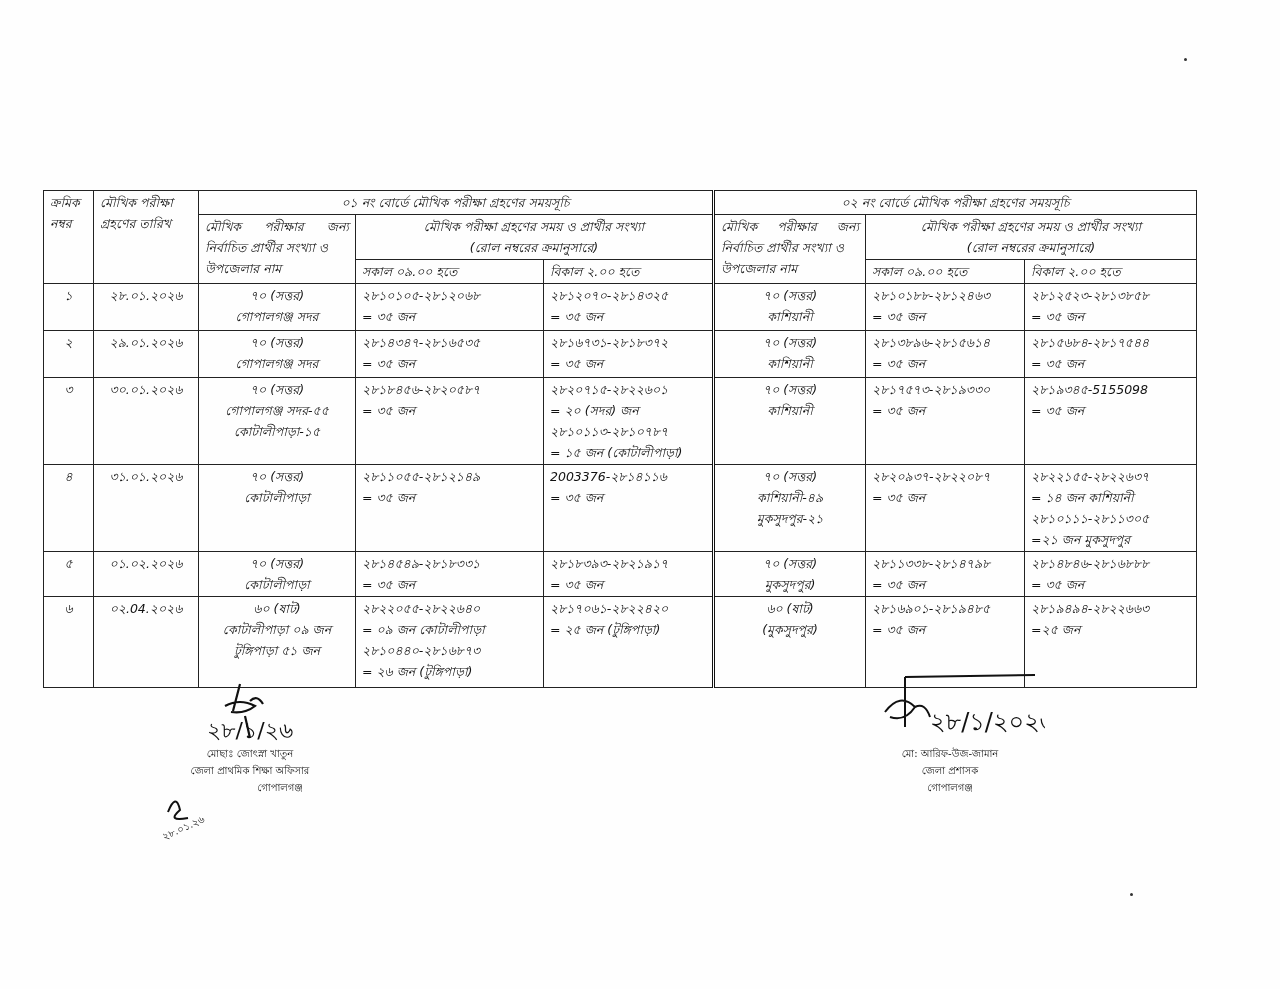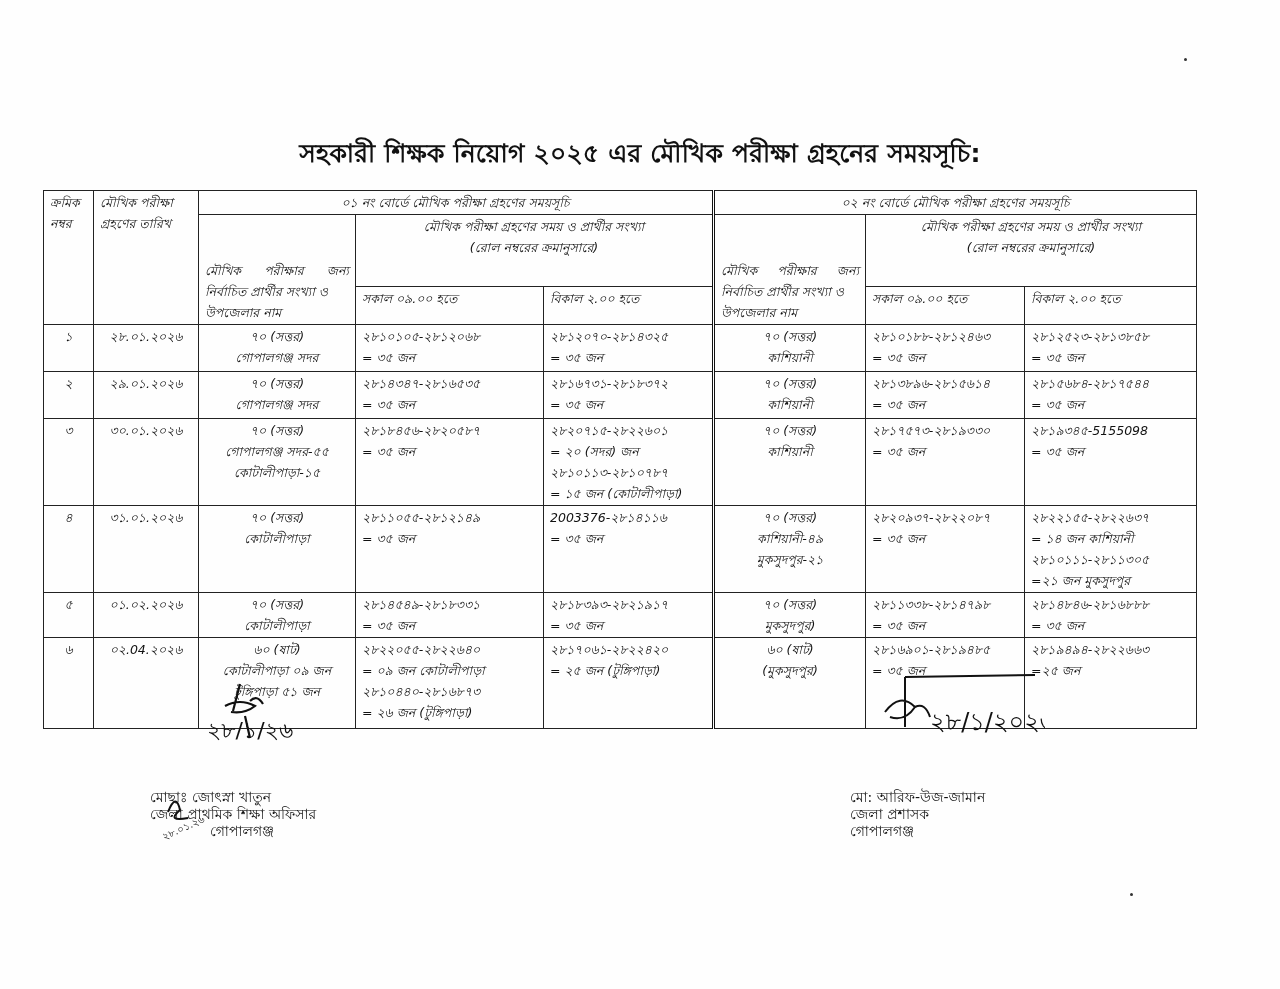--- a/index.html
+++ b/index.html
@@ -8,31 +8,30 @@
   .page { position:absolute; left:0; top:0; width:1280px; height:989px; background:#fefefe; }
   .title { position:absolute; left:0; width:1280px; top:134px; text-align:center;
            font-size:25px; font-weight:bold; letter-spacing:0.2px; color:#111; }
   table.sched { position:absolute; left:43px; top:190px; border-collapse:collapse;
                 table-layout:fixed; width:1153px; font-size:12.5px;font-style:italic; }
   table.sched td { border:1.3px solid #222; padding:1px 6px; vertical-align:top;
                    line-height:21px; }
   table.sched td.c { text-align:center; }
   table.sched td.divider-left { border-left:3.5px double #111; }
   .hdr td { line-height:21px; }
-  .just { text-align:justify; text-align-last:justify;margin-top:44px; }
-  .sig { position:absolute; text-align:left; font-size:14px; line-height:17px;margin-top:44px; }
+  .just { text-align:justify; text-align-last:justify; }
+  .sig { position:absolute; text-align:center; font-size:10px; line-height:17px; }
   .sig-mark { position:absolute; }
   .dot { position:absolute; width:3px; height:3px; background:#333; border-radius:50%; }
 </style>
 </head>
 <body>
 
 <div class="page">
 
-  <div class="title">সহকারী শিক্ষক নিয়োগ ২০২৫ এর মৌখিক পরীক্ষা গ্রহনের সময়সূচি:</div>
 
   <table class="sched">
     <colgroup>
       <col style="width:50px">
         <col style="width:105px">
         <col style="width:157px">
       <col style="width:188px">
         <col style="width:170px">
         <col style="width:152px">
       <col style="width:159px">

